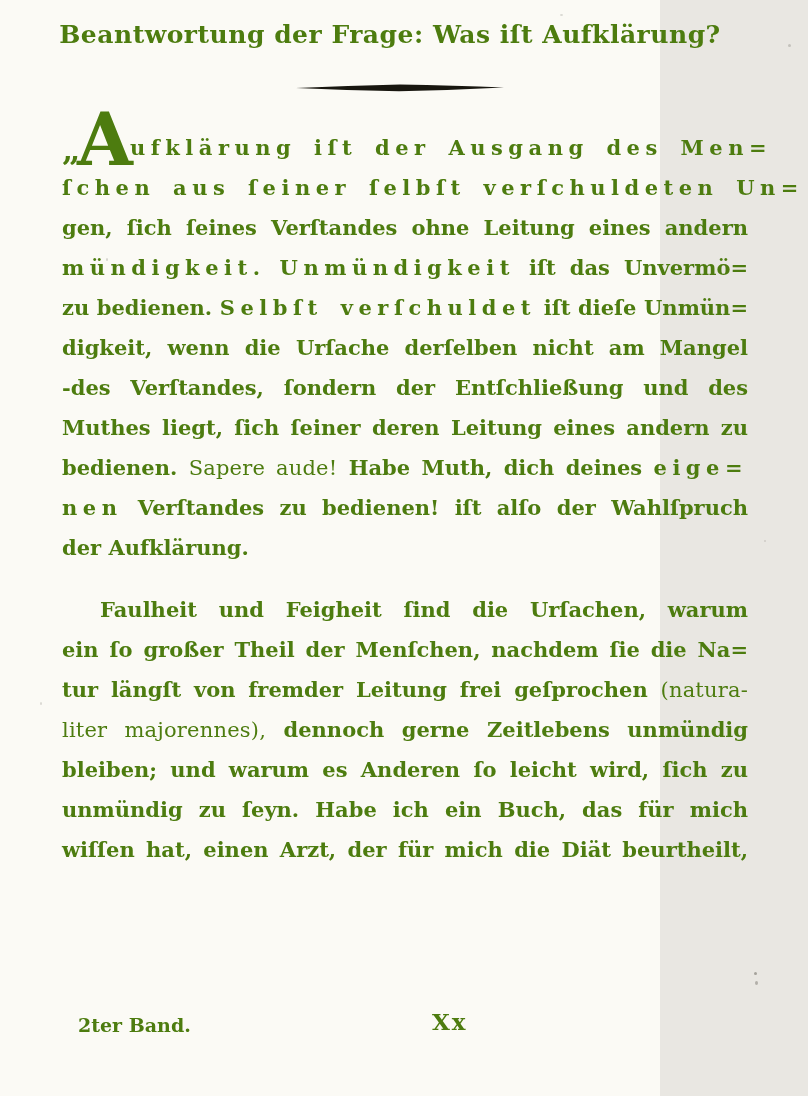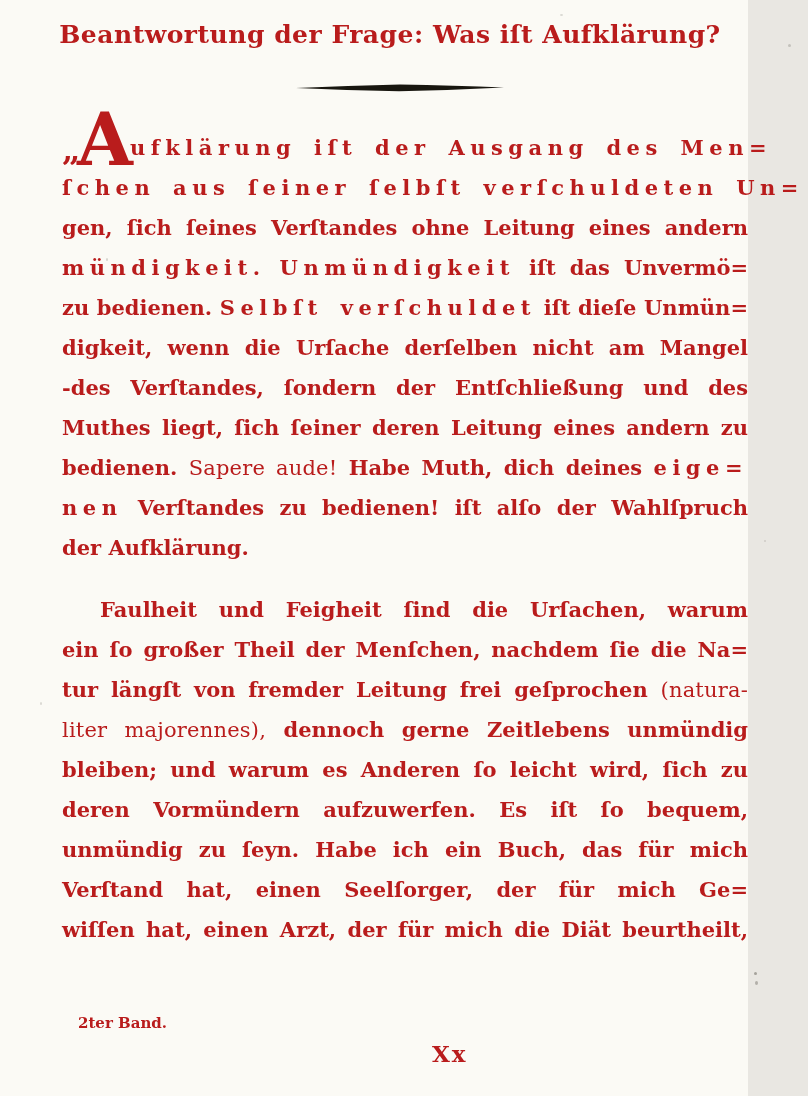--- a/index.html
+++ b/index.html
@@ -2,23 +2,23 @@
 <html><head>
 <meta charset="utf-8">
 <style>
   html,body{margin:0;padding:0;}
   body{
     width:808px;height:1096px;overflow:hidden;
     background:#e9e7e2;
     font-family:"DejaVu Serif", serif;
   }
   .page{
-    position:relative;width:748px;height:1096px;
+    position:relative;width:660px;height:1096px;
     background:#fbfaf5;
-    color:#b91c1c;
+    color:#4d7c0f;
   }
   
   .running-title{
     position:absolute;top:20px;left:0;width:780px;
     text-align:center;
     font-size:25px;font-weight:700;
     letter-spacing:0.5px;
   }
   
   .divider{
@@ -53,25 +53,25 @@
   .drop-initial{
     position:absolute;left:15px;top:-18px;
     font-size:72px;font-weight:700;line-height:60px;
   }
   
   .footer{
     position:absolute;left:62px;top:1004px;width:686px;height:44px;
   }
   .volume-label{
     position:absolute;left:16px;top:10px;
-    font-size:15px;font-weight:700;
+    font-size:19px;font-weight:700;
   }
   .signature-mark{
     position:absolute;left:370px;top:4px;
-    font-size:23px;font-weight:700;letter-spacing:2px;margin-top:32px;
+    font-size:23px;font-weight:700;letter-spacing:2px;
   }
   
   .speck{position:absolute;background:#8d8b83;border-radius:50%;}
   .sp1{left:754px;top:972px;width:3px;height:3px;opacity:.75;}
   .sp2{left:755px;top:981px;width:3px;height:4px;opacity:.6;}
   .sp3{left:788px;top:44px;width:3px;height:3px;opacity:.4;}
   .sp4{left:106px;top:258px;width:2px;height:3px;opacity:.35;}
   .sp5{left:420px;top:766px;width:3px;height:2px;opacity:.35;}
   .sp6{left:764px;top:540px;width:2px;height:2px;opacity:.3;}
   .sp7{left:40px;top:702px;width:2px;height:3px;opacity:.3;}
@@ -103,23 +103,21 @@
         <div class="line"><span class="seg plain">bedienen. </span><span class="seg antiqua">Sapere aude!</span><span class="seg plain"> Habe Muth, dich deines </span><span class="seg gesperrt">eige=</span></div>
         <div class="line"><span class="seg gesperrt">nen</span><span class="seg plain"> Verſtandes zu bedienen! iſt alſo der Wahlſpruch</span></div>
         <div class="line nojust"><span class="seg plain">der Aufklärung.</span></div>
       </div>
     <div class="para para2" id="para-1">
         <div class="line indent"><span class="seg plain">Faulheit und Feigheit ſind die Urſachen, warum</span></div>
         <div class="line"><span class="seg plain">ein ſo großer Theil der Menſchen, nachdem ſie die Na=</span></div>
         <div class="line"><span class="seg plain">tur längſt von fremder Leitung frei geſprochen </span><span class="seg antiqua">(natura-</span></div>
         <div class="line"><span class="seg antiqua">liter majorennes),</span><span class="seg plain"> dennoch gerne Zeitlebens unmündig</span></div>
         <div class="line"><span class="seg plain">bleiben; und warum es Anderen ſo leicht wird, ſich zu</span></div>
-        <div class="line"><span class="seg plain">deren Vormündern aufzuwerfen.  Es iſt ſo bequem,</span></div>
         <div class="line"><span class="seg plain">unmündig zu ſeyn.  Habe ich ein Buch, das für mich</span></div>
-        <div class="line"><span class="seg plain">Verſtand hat, einen Seelſorger, der für mich Ge=</span></div>
         <div class="line"><span class="seg plain">wiſſen hat, einen Arzt, der für mich die Diät beurtheilt,</span></div>
       </div>
   </div>
 
   <div class="footer">
     <span class="volume-label">2ter Band.</span>
     <span class="signature-mark">Xx</span>
   </div>
 
   <div class="speck sp1"></div>

